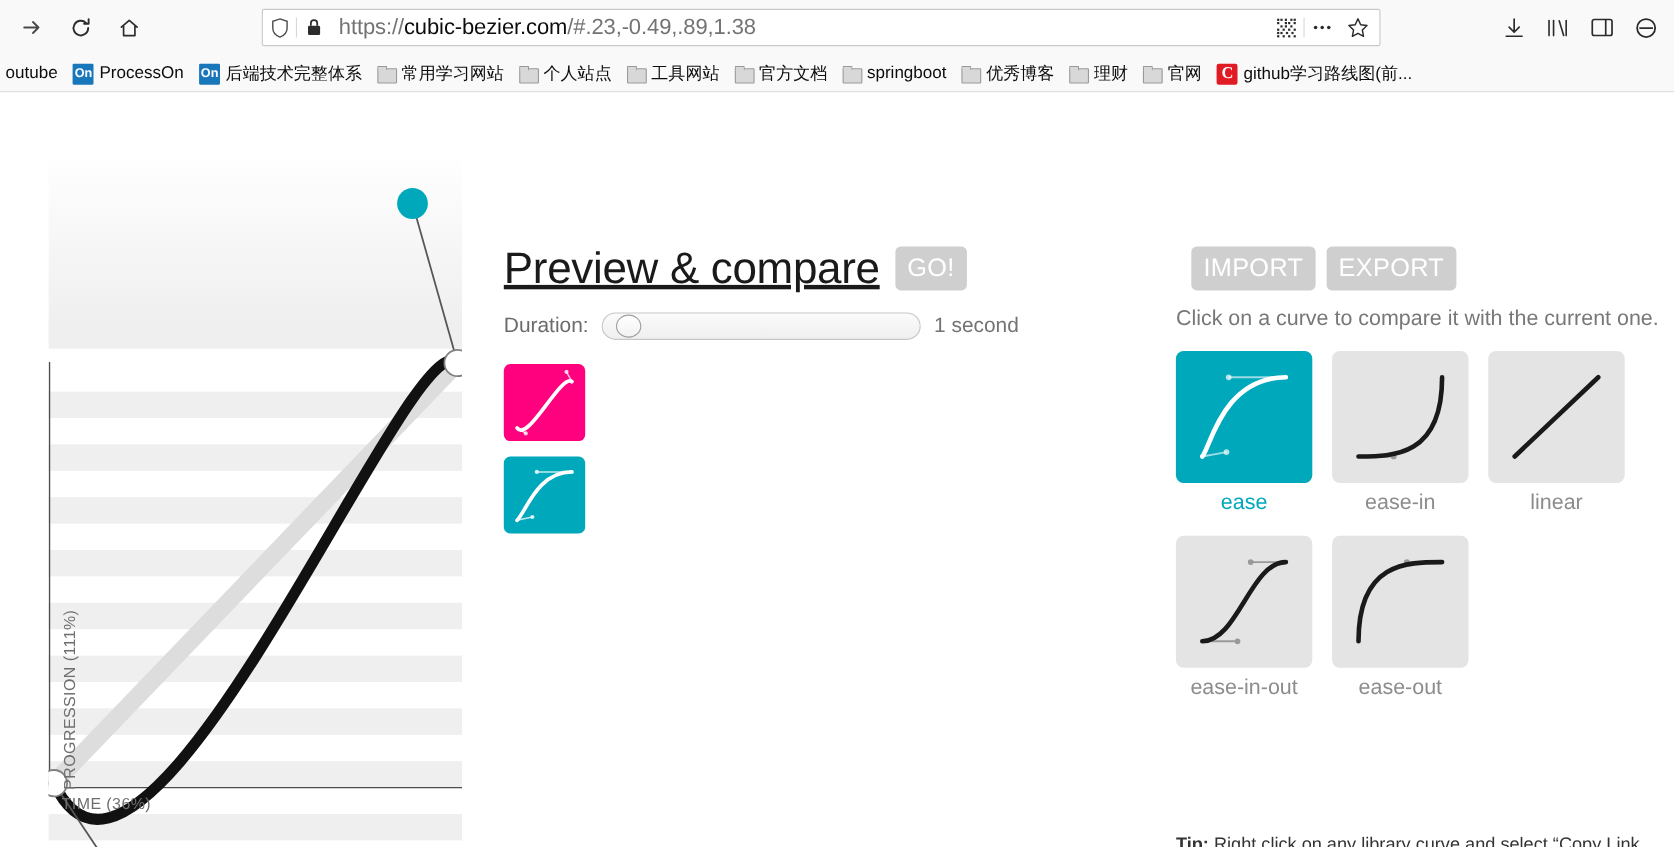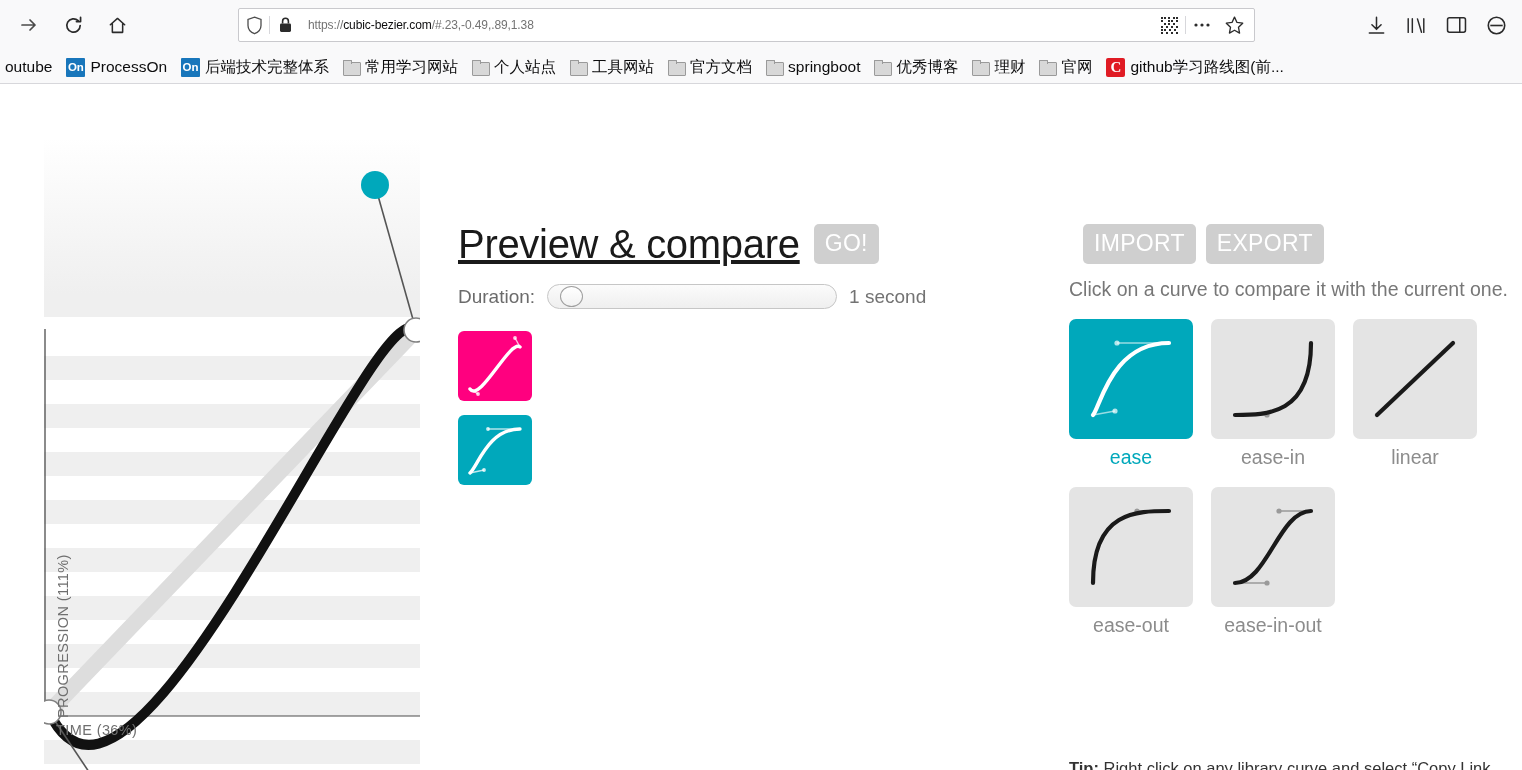--- a/index.html
+++ b/index.html
@@ -46,21 +46,21 @@
   .urlbar-icon {
     width: 30px; height: 32px;
     display: flex; align-items: center; justify-content: center;
     color: #4d4d4d; flex: none;
   }
   .urlbar-sep {
     width: 1px; height: 18px; background: #d7d7db; flex: none;
   }
   .url-text {
     flex: 1;
-    font-size: 12px;
+    font-size: 20px;
     color: #0c0c0d;
     white-space: nowrap;
     overflow: hidden;
     padding-left: 8px;
     letter-spacing: -0.1px;
   }
   .url-text .dim { color: #737373; }
   .url-text .strong { color: #0c0c0d; }
   .urlbar-right {
     display: flex; align-items: center; flex: none;
@@ -622,39 +622,39 @@
           <svg width="124" height="120" viewBox="0 0 124 120">
             <path d="M24,96 L 100,24" fill="none" stroke="#1a1a1a" stroke-width="4.2" stroke-linecap="round"></path>
           </svg>
         </div>
         <div class="lib-label">linear</div>
       </div>
 
       <div class="lib-item">
         <div class="lib-thumb">
           <svg width="124" height="120" viewBox="0 0 124 120">
-            <line x1="100" y1="24" x2="68" y2="24" stroke="#9a9a9a" stroke-width="1.7"></line>
-            <circle cx="68" cy="24" r="2.6" fill="#9a9a9a"></circle>
-            <path d="M24,96 C 24,24 68,24 100,24" fill="none" stroke="#1a1a1a" stroke-width="4.2" stroke-linecap="round"></path>
-          </svg>
-        </div>
-        <div class="lib-label">ease-out</div>
-      </div>
-
-      <div class="lib-item">
-        <div class="lib-thumb">
-          <svg width="124" height="120" viewBox="0 0 124 120">
             <line x1="24" y1="96" x2="56" y2="96" stroke="#9a9a9a" stroke-width="1.7"></line>
             <line x1="100" y1="24" x2="68" y2="24" stroke="#9a9a9a" stroke-width="1.7"></line>
             <circle cx="56" cy="96" r="2.6" fill="#9a9a9a"></circle>
             <circle cx="68" cy="24" r="2.6" fill="#9a9a9a"></circle>
             <path d="M24,96 C 56,96 68,24 100,24" fill="none" stroke="#1a1a1a" stroke-width="4.2" stroke-linecap="round"></path>
           </svg>
         </div>
         <div class="lib-label">ease-in-out</div>
       </div>
 
+      <div class="lib-item">
+        <div class="lib-thumb">
+          <svg width="124" height="120" viewBox="0 0 124 120">
+            <line x1="100" y1="24" x2="68" y2="24" stroke="#9a9a9a" stroke-width="1.7"></line>
+            <circle cx="68" cy="24" r="2.6" fill="#9a9a9a"></circle>
+            <path d="M24,96 C 24,24 68,24 100,24" fill="none" stroke="#1a1a1a" stroke-width="4.2" stroke-linecap="round"></path>
+          </svg>
+        </div>
+        <div class="lib-label">ease-out</div>
+      </div>
+
     </div>
   </div>
 
   <div class="tip"><b>Tip:</b><span> Right click on any library curve and select “Copy Link Address” for a URL you can share with others</span></div>
 
 </div>
 
 </body></html>

